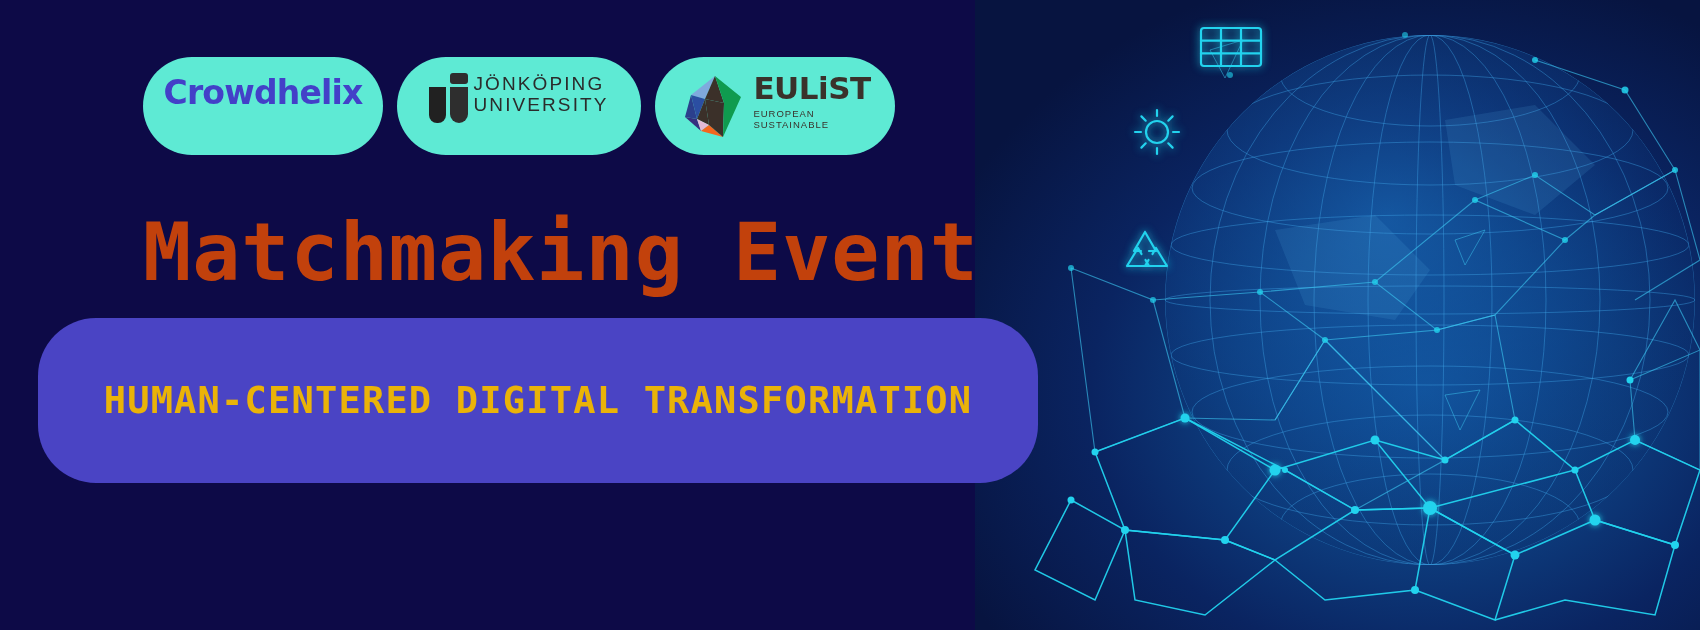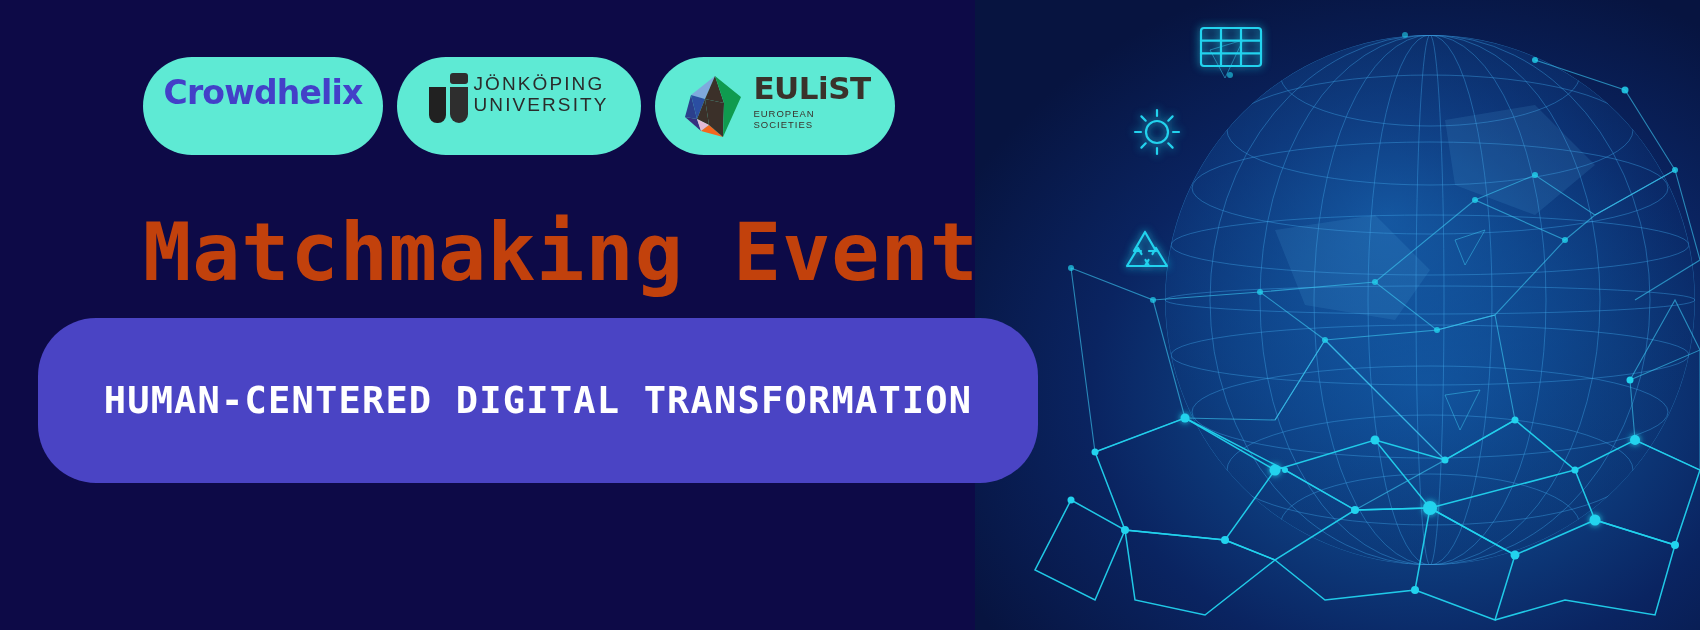--- a/index.html
+++ b/index.html
@@ -105,21 +105,21 @@
     background:#4a44c4;
     border-radius:58px;
     display:flex; flex-direction:column;
     align-items:center; justify-content:center;
     gap:6px;
   }
   .subtitle-line {
     font-family:"DejaVu Sans Mono", monospace;
     font-weight:bold;
     font-size:37px;
-    color:#ffffff;
+    color:#eab308;
     letter-spacing:1.2px;
     white-space:nowrap;
     text-align:center;
   }
 
   
   .right-panel {
     position:absolute; left:975px; top:0;
     width:725px; height:630px;
     overflow:hidden;
@@ -316,21 +316,21 @@
           <polygon points="12,22 18,46 6,44" fill="#2b3f8c"></polygon>
           <polygon points="6,44 18,46 22,58" fill="#36307e"></polygon>
           <polygon points="18,46 26,26 30,52" fill="#3b3029"></polygon>
           <polygon points="18,46 30,52 22,58" fill="#e2b9d6"></polygon>
           <polygon points="22,58 30,52 44,64" fill="#f4661f"></polygon>
           <polygon points="30,52 26,26 45,30 44,64" fill="#3b3029"></polygon>
           <polygon points="45,30 36,3 62,24 44,64" fill="#0f9b4f"></polygon>
         </svg>
         <span class="eulist-text-block">
           <span class="eulist-name">EULiST</span>
-          <span class="eulist-sub">EUROPEAN SOCIETIES</span>
+          <span class="eulist-sub">EUROPEAN SUSTAINABLE</span>
         </span>
       </div>
     </div>
 
     <h1 class="main-title">Matchmaking Event</h1>
 
     <div class="subtitle-banner">
       <div class="subtitle-line">HUMAN-CENTERED DIGITAL TRANSFORMATION</div>
     </div>
   </div>

